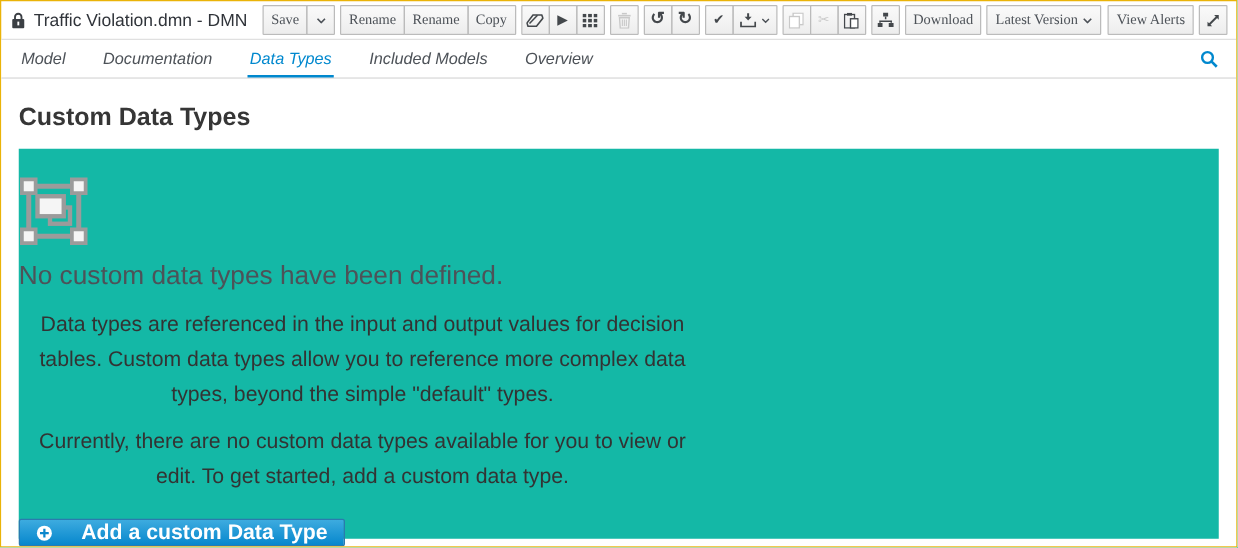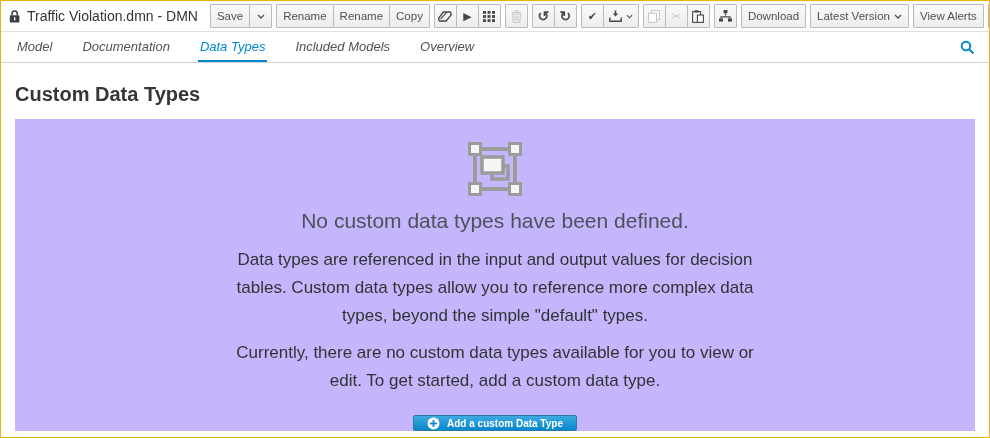--- a/index.html
+++ b/index.html
@@ -10,46 +10,46 @@
   
   .toolbar { height:31px; flex:0 0 31px; display:flex; align-items:center; padding:0 7px; gap:4px;
              border-bottom:1px solid #e0e0e0; white-space:nowrap; overflow:hidden; }
   .title-wrap { display:flex; align-items:center; gap:6px; flex-shrink:0; margin-right:8px; }
   .title { font-size:14px; color:#30343a; }
   .bgroup { display:flex; flex-shrink:0; }
   .bgroup .btn + .btn { margin-left:-1px; }
   .btn { display:inline-flex; align-items:center; justify-content:center; gap:4px; height:24px;
          padding:0 6px; background:linear-gradient(to bottom,#fafafa 0%,#ededed 100%);
          border:1px solid #bbb; border-radius:1px; font-size:11.5px; color:#4d5258;
-         font-family:Liberation Sans, sans-serif; cursor:pointer; }
+         font-family:Liberation Serif, serif; cursor:pointer; }
   .ibtn { width:23px; padding:0; }
   .wibtn { padding:0 5px; }
   .glyph { font-size:11px; line-height:1; color:#44484c; }
   .glyph.big { font-size:14px; font-weight:bold; }
   .glyph.dis { color:#c9c9c9; }
   .right-group { margin-left:auto; display:flex; gap:4px; flex-shrink:0; }
 
   
   .tabbar { height:31px; flex:0 0 31px; display:flex; align-items:stretch; padding-left:14px;
             border-bottom:1px solid #d2d2d2; background:#fff; }
   .tab { display:flex; align-items:center; margin-right:26px; font-size:13px; color:#4d5258;
          border-bottom:2px solid transparent; padding:0 2px; cursor:pointer;font-style:italic; }
   .tab.active { color:#0088ce; border-bottom-color:#0088ce; }
   .search-btn { margin-left:auto; margin-right:14px; display:flex; align-items:center; cursor:pointer; }
 
   
   main { flex:1; display:flex; flex-direction:column; background:#fff; min-height:0; }
   .section-heading { margin:20px 14px 13px 14px; font-size:20px; font-weight:bold; color:#363636; }
-  .panel { flex:1; margin:0 14px 6px 14px; background:#c4b5fd; display:flex; flex-direction:column;
-           align-items:center; text-align:center; padding-top:22px; min-height:0; }
+  .panel { flex:1; margin:0 14px 6px 14px; background:#14b8a6; display:flex; flex-direction:column;
+           align-items:flex-start; text-align:center; padding-top:22px; min-height:0; }
   .empty-title { font-size:21px; font-weight:400; color:#4d5258; margin:12px 0 4px 0; }
   .empty-desc { font-size:17px; color:#333; line-height:1.65; max-width:550px; margin:9px 0 0 0; }
   .empty-desc.second { }
-  .btn-primary { margin-top:20px; display:inline-flex; align-items:center; gap:7px; height:28px;
-                 padding:0 13px; font-size:10px; font-weight:bold; color:#fff;
+  .btn-primary { margin-top:20px; display:inline-flex; align-items:center; gap:23px; height:28px;
+                 padding:0 13px; font-size:17px; font-weight:bold; color:#fff;
                  background:linear-gradient(to bottom,#3dabdf 0%,#0787cd 100%);
                  border:1px solid #2a7aaf; border-radius:2px; cursor:pointer;
                  font-family:"Liberation Sans",sans-serif; }
   svg { display:block; }
 </style>
 </head>
 <body>
 
 <div class="frame">
 

